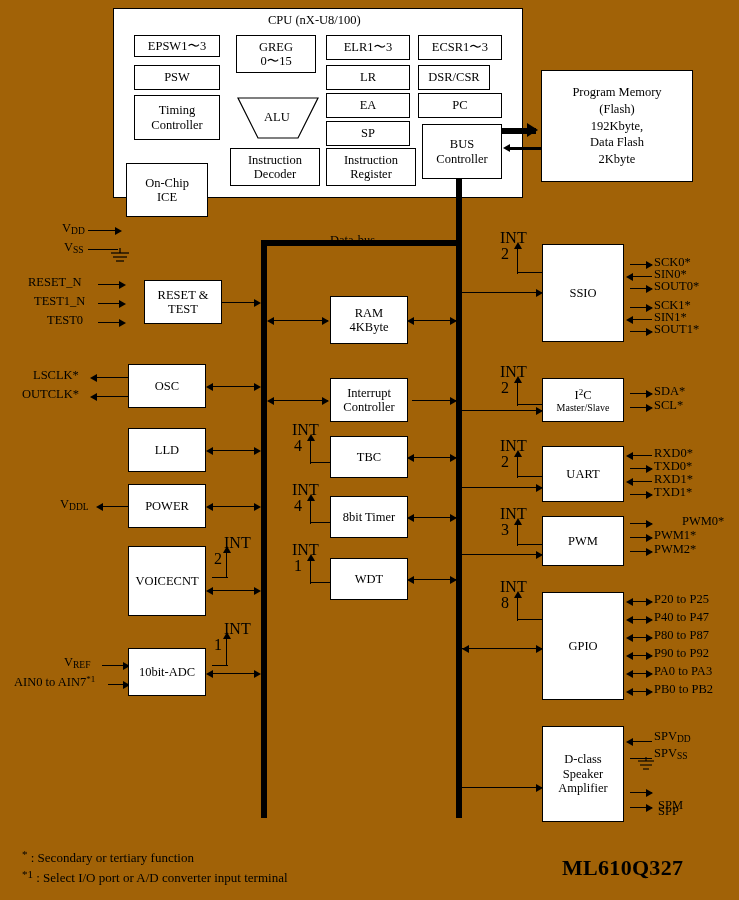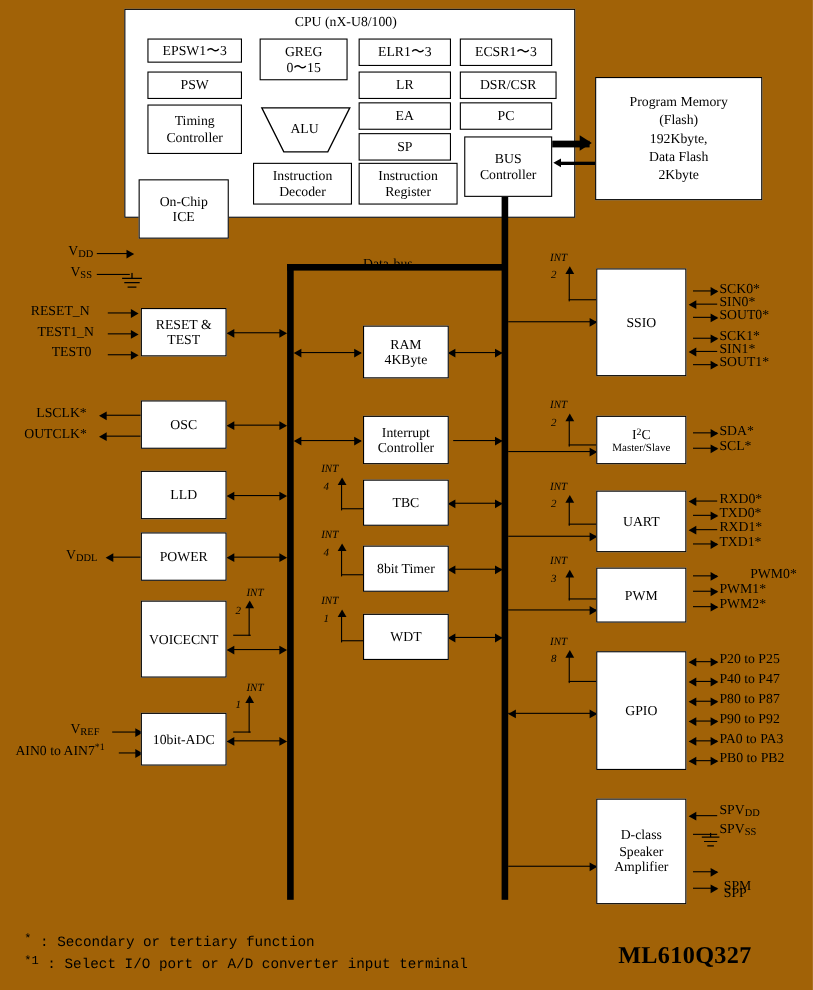--- a/index.html
+++ b/index.html
@@ -31,21 +31,21 @@
     line-height: 1.15;
     z-index: 5;
   }
   .label {
     position: absolute;
     font-size: 12.5px;
     line-height: 1.15;
     white-space: nowrap;
     z-index: 6;
   }
-  .label.small { font-size: 10px; font-style: italic; }
+  .label.small { font-size: 16px; }
   .bus {
     position: absolute;
     background: #000000;
     z-index: 2;
   }
   .wire {
     position: absolute;
     background: #000000;
     z-index: 3;
   }
@@ -68,21 +68,20 @@
   .cpu-title {
     position: absolute;
     font-size: 12.5px;
     z-index: 6;
     white-space: nowrap;
   }
   .footnote {
     position: absolute;
     font-size: 13px;
     white-space: nowrap;
-    font-family: Liberation Mono, monospace;
   }
   .partno {
     position: absolute;
     font-size: 22px;
     font-weight: bold;
     letter-spacing: 0.3px;
   }
   .sub { font-size: 0.76em; vertical-align: -0.22em; }
   .sup { font-size: 0.72em; vertical-align: 0.45em; }
   .alu {
@@ -138,21 +137,21 @@
   <div class="box" style="left:326px; top:93px; width:84px; height:25px;">
     <span>EA</span>
   </div>
   <div class="box" style="left:326px; top:121px; width:84px; height:25px;">
     <span>SP</span>
   </div>
 
   <div class="box" style="left:418px; top:35px; width:84px; height:25px;">
     <span>ECSR1〜3</span>
   </div>
-  <div class="box" style="left:418px; top:65px; width:88px; height:25px;">
+  <div class="box" style="left:418px; top:65px; width:72px; height:25px;">
     <span>DSR/CSR</span>
   </div>
   <div class="box" style="left:418px; top:93px; width:84px; height:25px;">
     <span>PC</span>
   </div>
   <div class="box" style="left:422px; top:124px; width:80px; height:55px; white-space:pre-line;">
     <span>BUS
 Controller</span>
   </div>
 
@@ -190,21 +189,21 @@
     V<span class="sub">SS</span>
   </div>
   <div class="wire" style="left:88px; top:249px; width:30px; height:1.4px;"></div>
   <svg class="gnd" style="left:108px; top:248px; width:24px; height:16px;" viewBox="0 0 24 16">
     <line x1="12" y1="0" x2="12" y2="5" stroke="#000" stroke-width="1.2"></line>
     <line x1="3" y1="5" x2="21" y2="5" stroke="#000" stroke-width="1.2"></line>
     <line x1="5" y1="9" x2="19" y2="9" stroke="#000" stroke-width="1.2"></line>
     <line x1="8" y1="13" x2="16" y2="13" stroke="#000" stroke-width="1.2"></line>
   </svg>
 
-  <div class="box" style="left:128px; top:280px; width:78px; height:44px; white-space:pre-line;">
+  <div class="box" style="left:144px; top:280px; width:78px; height:44px; white-space:pre-line;">
     <span>RESET &amp;
 TEST</span>
   </div>
   <div class="label" style="left:28px; top:275px;">RESET_N</div>
   <div class="wire" style="left:98px; top:284px; width:22px; height:1.2px;"></div>
   <div class="arrow ar-r" style="left:119px; top:281px;"></div>
   <div class="label" style="left:34px; top:294px;">TEST1_N</div>
   <div class="wire" style="left:98px; top:303px; width:22px; height:1.2px;"></div>
   <div class="arrow ar-r" style="left:119px; top:300px;"></div>
   <div class="label" style="left:47px; top:313px;">TEST0</div>

